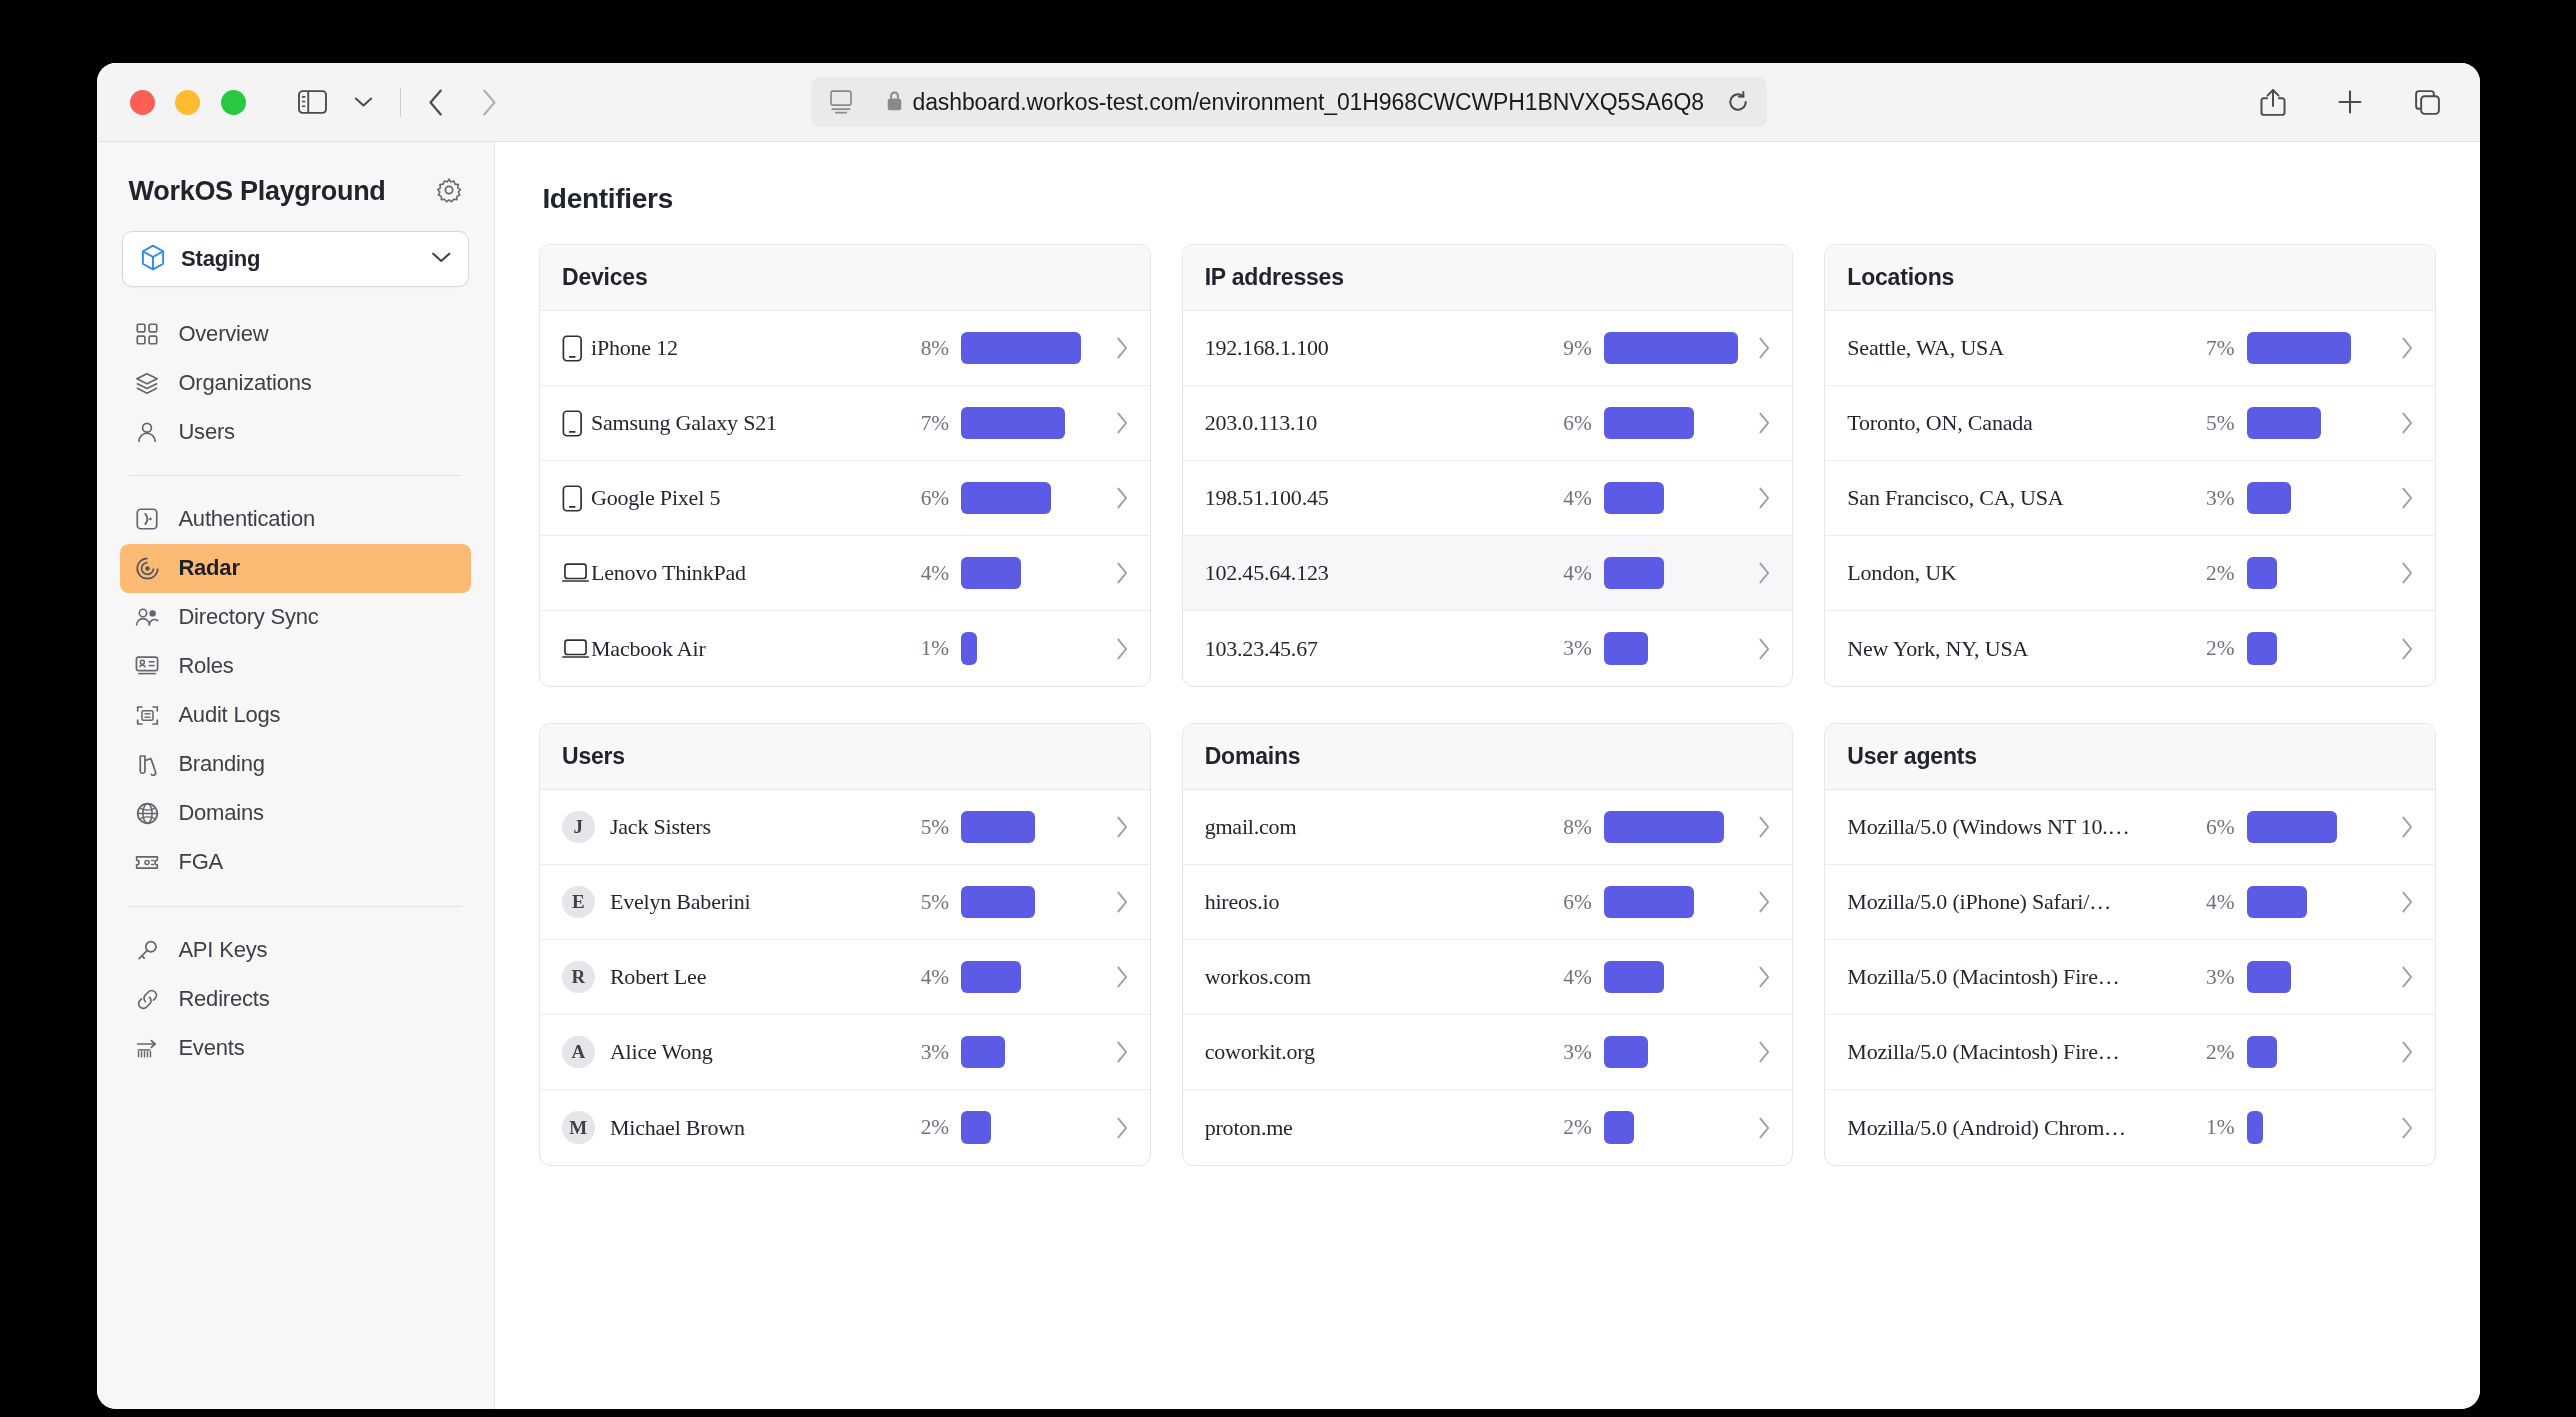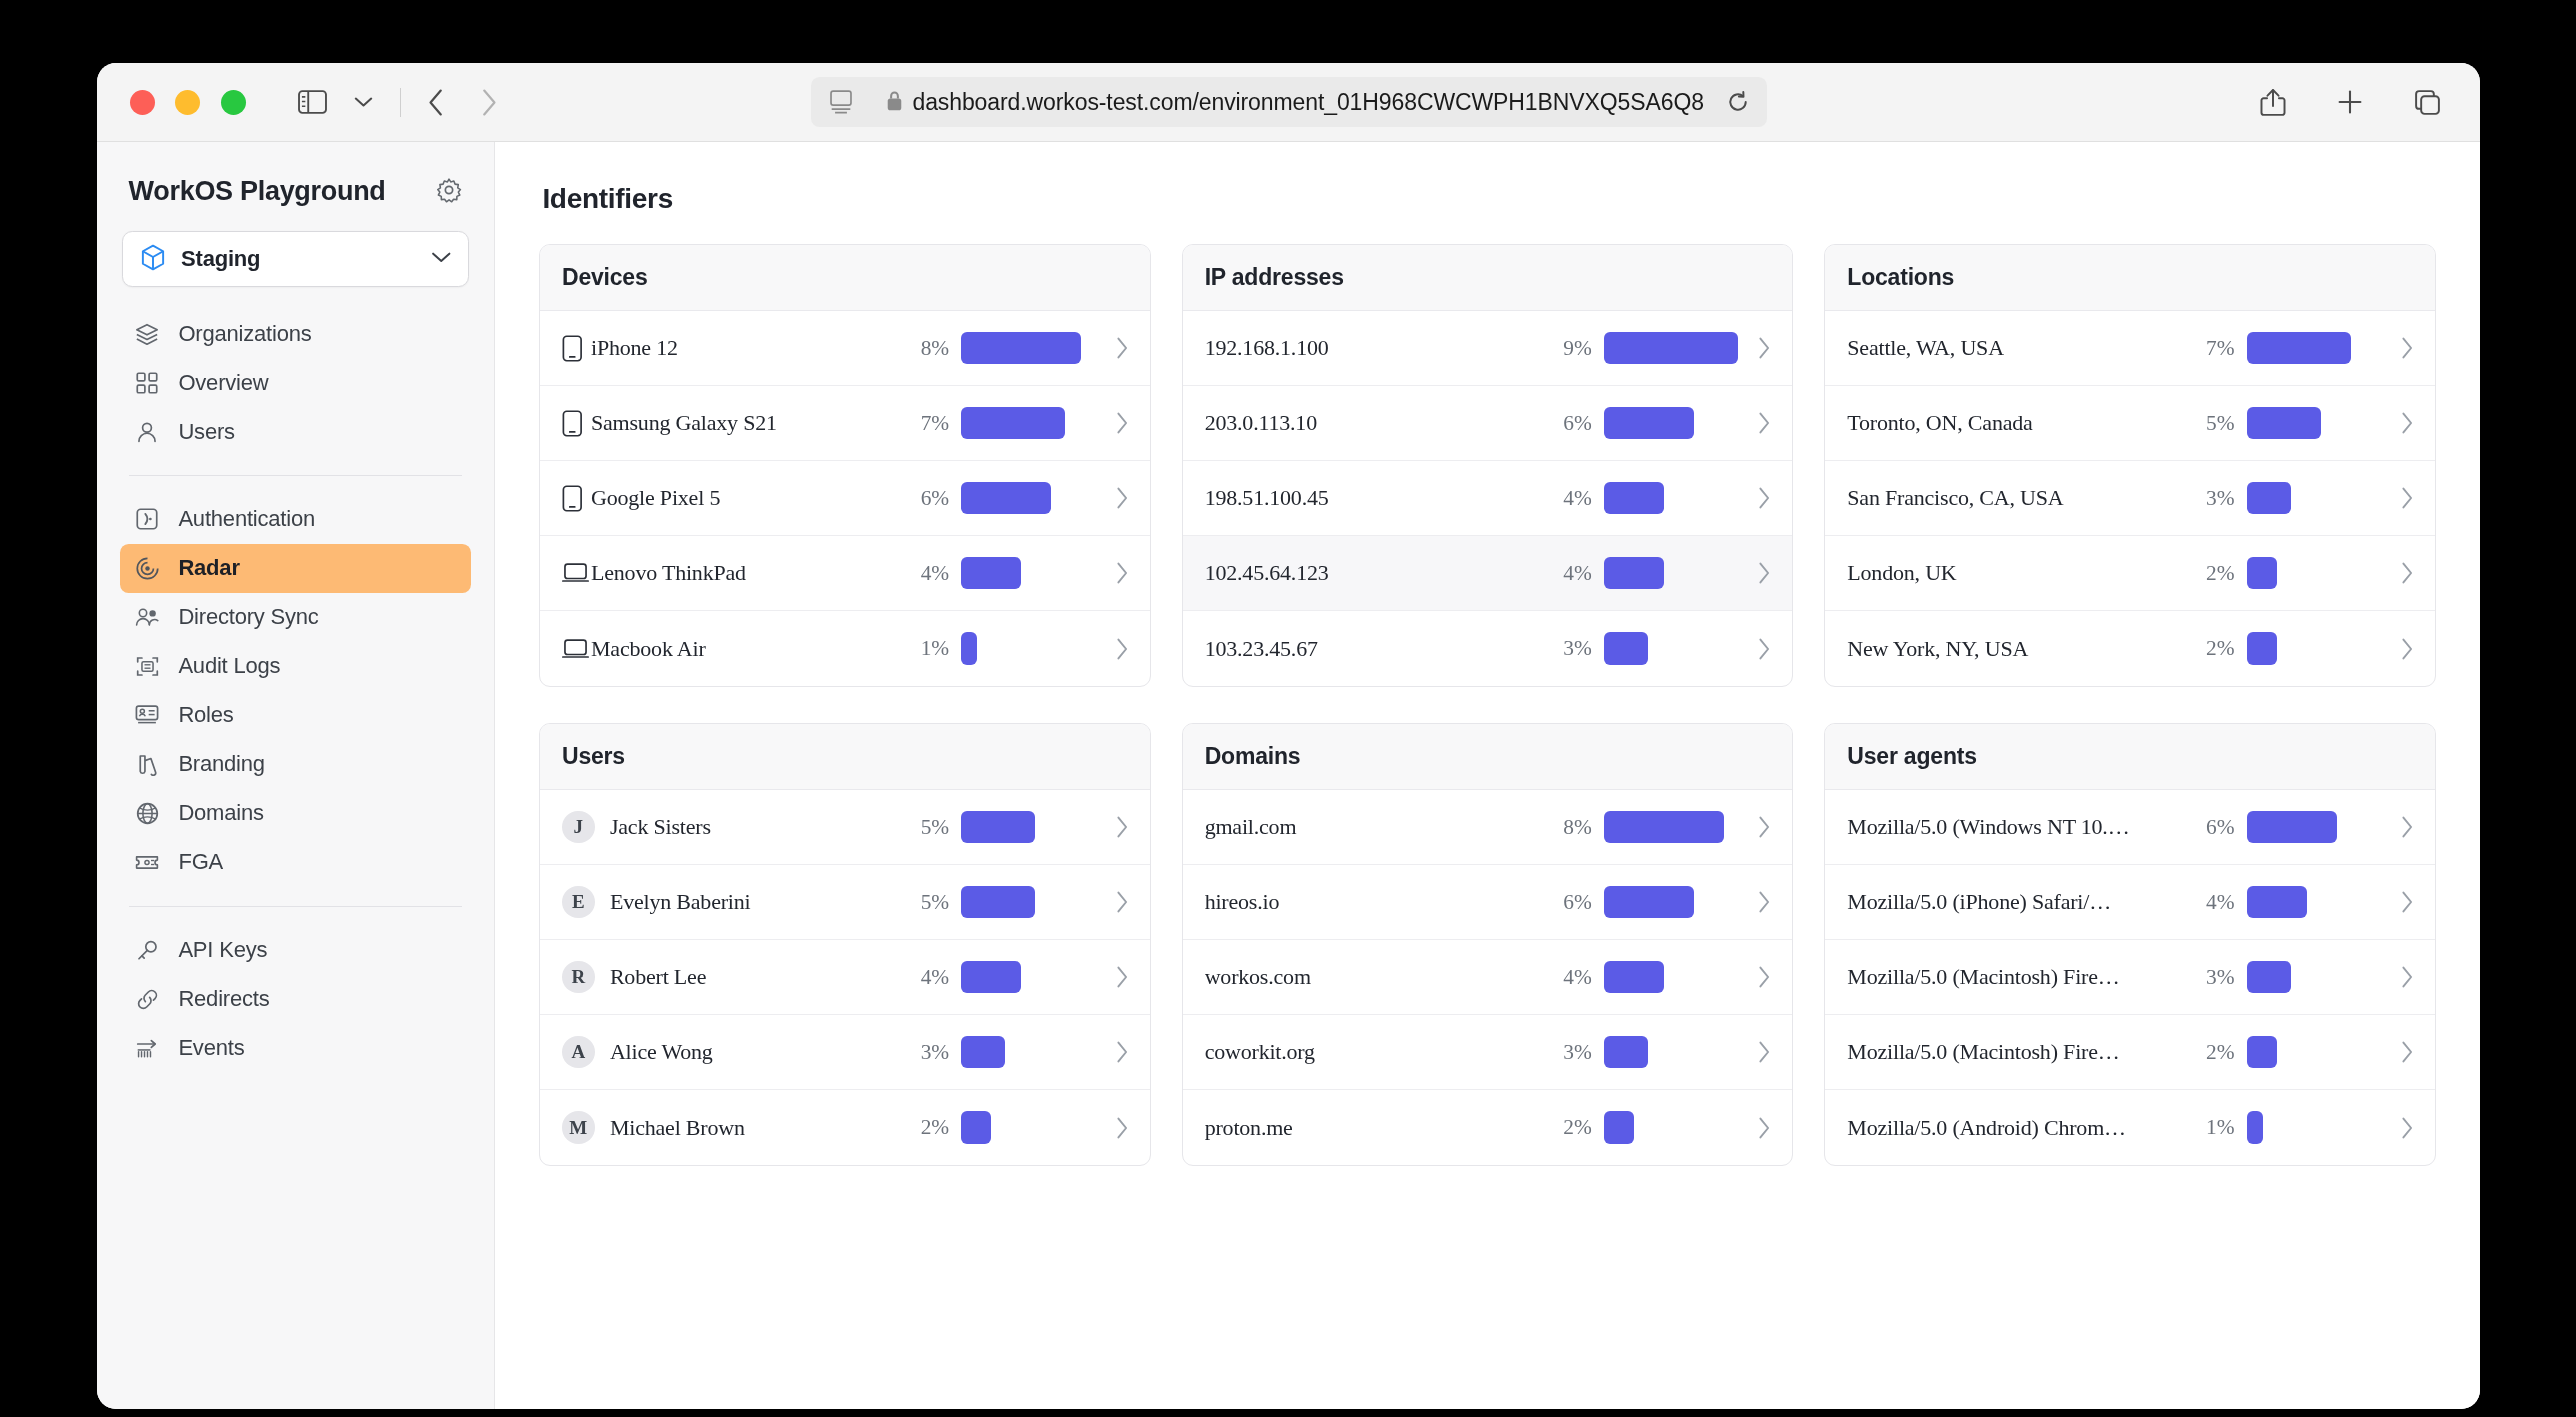--- a/index.html
+++ b/index.html
@@ -354,41 +354,41 @@
           <svg width="20.5" height="13" viewBox="0 0 24 15">
               <polyline points="2.5,3 12,11.5 21.5,3" fill="none" stroke="#3c4148" stroke-width="2.3" stroke-linecap="round" stroke-linejoin="round"></polyline>
             </svg>
         </span>
       </div>
 
       <div class="nav">
 
         <div class="nav-item">
           <span class="nav-ico">
-              <svg width="24" height="22" viewBox="0 0 28 26">
-                <path d="M14 2 L26 8 L14 14 L2 8 Z" fill="none" stroke="#62676e" stroke-width="2" stroke-linejoin="round"></path>
-                <path d="M2 13.5 L14 19.5 L26 13.5" fill="none" stroke="#62676e" stroke-width="2" stroke-linejoin="round"></path>
-                <path d="M2 19 L14 25 L26 19" fill="none" stroke="#62676e" stroke-width="2" stroke-linejoin="round"></path>
-              </svg>
-            </span>
-          <span class="nav-label">Organizations</span>
-        </div>
-        <div class="nav-item">
-          <span class="nav-ico">
               <svg width="22" height="22" viewBox="0 0 26 26">
                 <rect x="1.5" y="1.5" width="9" height="9" rx="1.6" fill="none" stroke="#62676e" stroke-width="2"></rect>
                 <rect x="15.5" y="1.5" width="9" height="9" rx="1.6" fill="none" stroke="#62676e" stroke-width="2"></rect>
                 <rect x="1.5" y="15.5" width="9" height="9" rx="1.6" fill="none" stroke="#62676e" stroke-width="2"></rect>
                 <rect x="15.5" y="15.5" width="9" height="9" rx="1.6" fill="none" stroke="#62676e" stroke-width="2"></rect>
               </svg>
             </span>
           <span class="nav-label">Overview</span>
         </div>
         <div class="nav-item">
           <span class="nav-ico">
+              <svg width="24" height="22" viewBox="0 0 28 26">
+                <path d="M14 2 L26 8 L14 14 L2 8 Z" fill="none" stroke="#62676e" stroke-width="2" stroke-linejoin="round"></path>
+                <path d="M2 13.5 L14 19.5 L26 13.5" fill="none" stroke="#62676e" stroke-width="2" stroke-linejoin="round"></path>
+                <path d="M2 19 L14 25 L26 19" fill="none" stroke="#62676e" stroke-width="2" stroke-linejoin="round"></path>
+              </svg>
+            </span>
+          <span class="nav-label">Organizations</span>
+        </div>
+        <div class="nav-item">
+          <span class="nav-ico">
               <svg width="22" height="22" viewBox="0 0 26 26">
                 <circle cx="13" cy="8" r="5.2" fill="none" stroke="#62676e" stroke-width="2"></circle>
                 <path d="M3.5 24 a9.5 9.5 0 0 1 19 0" fill="none" stroke="#62676e" stroke-width="2" stroke-linecap="round"></path>
               </svg>
             </span>
           <span class="nav-label">Users</span>
         </div>
 
         <div class="nav-div"></div>
 
@@ -415,47 +415,47 @@
         <div class="nav-item">
           <span class="nav-ico">
               <svg width="26" height="22" viewBox="0 0 30 26">
                 <circle cx="10" cy="8" r="4.6" fill="none" stroke="#62676e" stroke-width="2"></circle>
                 <path d="M2 23 a8 8 0 0 1 16 0" fill="none" stroke="#62676e" stroke-width="2" stroke-linecap="round"></path>
                 <circle cx="22" cy="8.5" r="4" fill="#62676e"></circle>
                 <path d="M18 22.5 a6.5 6.5 0 0 1 10.5-5" fill="none" stroke="#62676e" stroke-width="2" stroke-linecap="round"></path>
               </svg>
             </span>
           <span class="nav-label">Directory Sync</span>
+        </div>
+        <div class="nav-item">
+          <span class="nav-ico">
+              <svg width="24" height="22" viewBox="0 0 28 26">
+                <rect x="1.5" y="2.5" width="25" height="16" rx="2.6" fill="none" stroke="#62676e" stroke-width="2"></rect>
+                <circle cx="8.5" cy="8.5" r="2.4" fill="none" stroke="#62676e" stroke-width="1.8"></circle>
+                <path d="M5 14.5 a3.8 3.8 0 0 1 7 0" fill="none" stroke="#62676e" stroke-width="1.8"></path>
+                <line x1="16" y1="8" x2="23" y2="8" stroke="#62676e" stroke-width="1.8"></line>
+                <line x1="16" y1="12.5" x2="23" y2="12.5" stroke="#62676e" stroke-width="1.8"></line>
+                <line x1="3.5" y1="22" x2="24.5" y2="22" stroke="#62676e" stroke-width="1.8"></line>
+              </svg>
+            </span>
+          <span class="nav-label">Roles</span>
         </div>
         <div class="nav-item">
           <span class="nav-ico">
               <svg width="23" height="23" viewBox="0 0 27 27">
                 <path d="M2 8 V3.5 h5" fill="none" stroke="#62676e" stroke-width="2" stroke-linecap="round"></path>
                 <path d="M20 3.5 h5 V8" fill="none" stroke="#62676e" stroke-width="2" stroke-linecap="round"></path>
                 <path d="M25 19 v4.5 h-5" fill="none" stroke="#62676e" stroke-width="2" stroke-linecap="round"></path>
                 <path d="M7 23.5 H2 V19" fill="none" stroke="#62676e" stroke-width="2" stroke-linecap="round"></path>
                 <rect x="7" y="8" width="13" height="11" rx="1.8" fill="none" stroke="#62676e" stroke-width="1.8"></rect>
                 <line x1="10" y1="11.5" x2="17" y2="11.5" stroke="#62676e" stroke-width="1.6"></line>
                 <line x1="10" y1="15.5" x2="17" y2="15.5" stroke="#62676e" stroke-width="1.6"></line>
               </svg>
             </span>
           <span class="nav-label">Audit Logs</span>
-        </div>
-        <div class="nav-item">
-          <span class="nav-ico">
-              <svg width="24" height="22" viewBox="0 0 28 26">
-                <rect x="1.5" y="2.5" width="25" height="16" rx="2.6" fill="none" stroke="#62676e" stroke-width="2"></rect>
-                <circle cx="8.5" cy="8.5" r="2.4" fill="none" stroke="#62676e" stroke-width="1.8"></circle>
-                <path d="M5 14.5 a3.8 3.8 0 0 1 7 0" fill="none" stroke="#62676e" stroke-width="1.8"></path>
-                <line x1="16" y1="8" x2="23" y2="8" stroke="#62676e" stroke-width="1.8"></line>
-                <line x1="16" y1="12.5" x2="23" y2="12.5" stroke="#62676e" stroke-width="1.8"></line>
-                <line x1="3.5" y1="22" x2="24.5" y2="22" stroke="#62676e" stroke-width="1.8"></line>
-              </svg>
-            </span>
-          <span class="nav-label">Roles</span>
         </div>
         <div class="nav-item">
           <span class="nav-ico">
               <svg width="23" height="23" viewBox="0 0 27 27">
                 <path d="M5 3.5 h5.5 v18 a2.8 2.8 0 0 1-5.5 0 Z" fill="none" stroke="#62676e" stroke-width="2" stroke-linejoin="round"></path>
                 <path d="M10.5 9 l7-2.5 l5.5 16 a2.8 2.8 0 0 1-5.3 1.8" fill="none" stroke="#62676e" stroke-width="2" stroke-linejoin="round"></path>
               </svg>
             </span>
           <span class="nav-label">Branding</span>
         </div>

